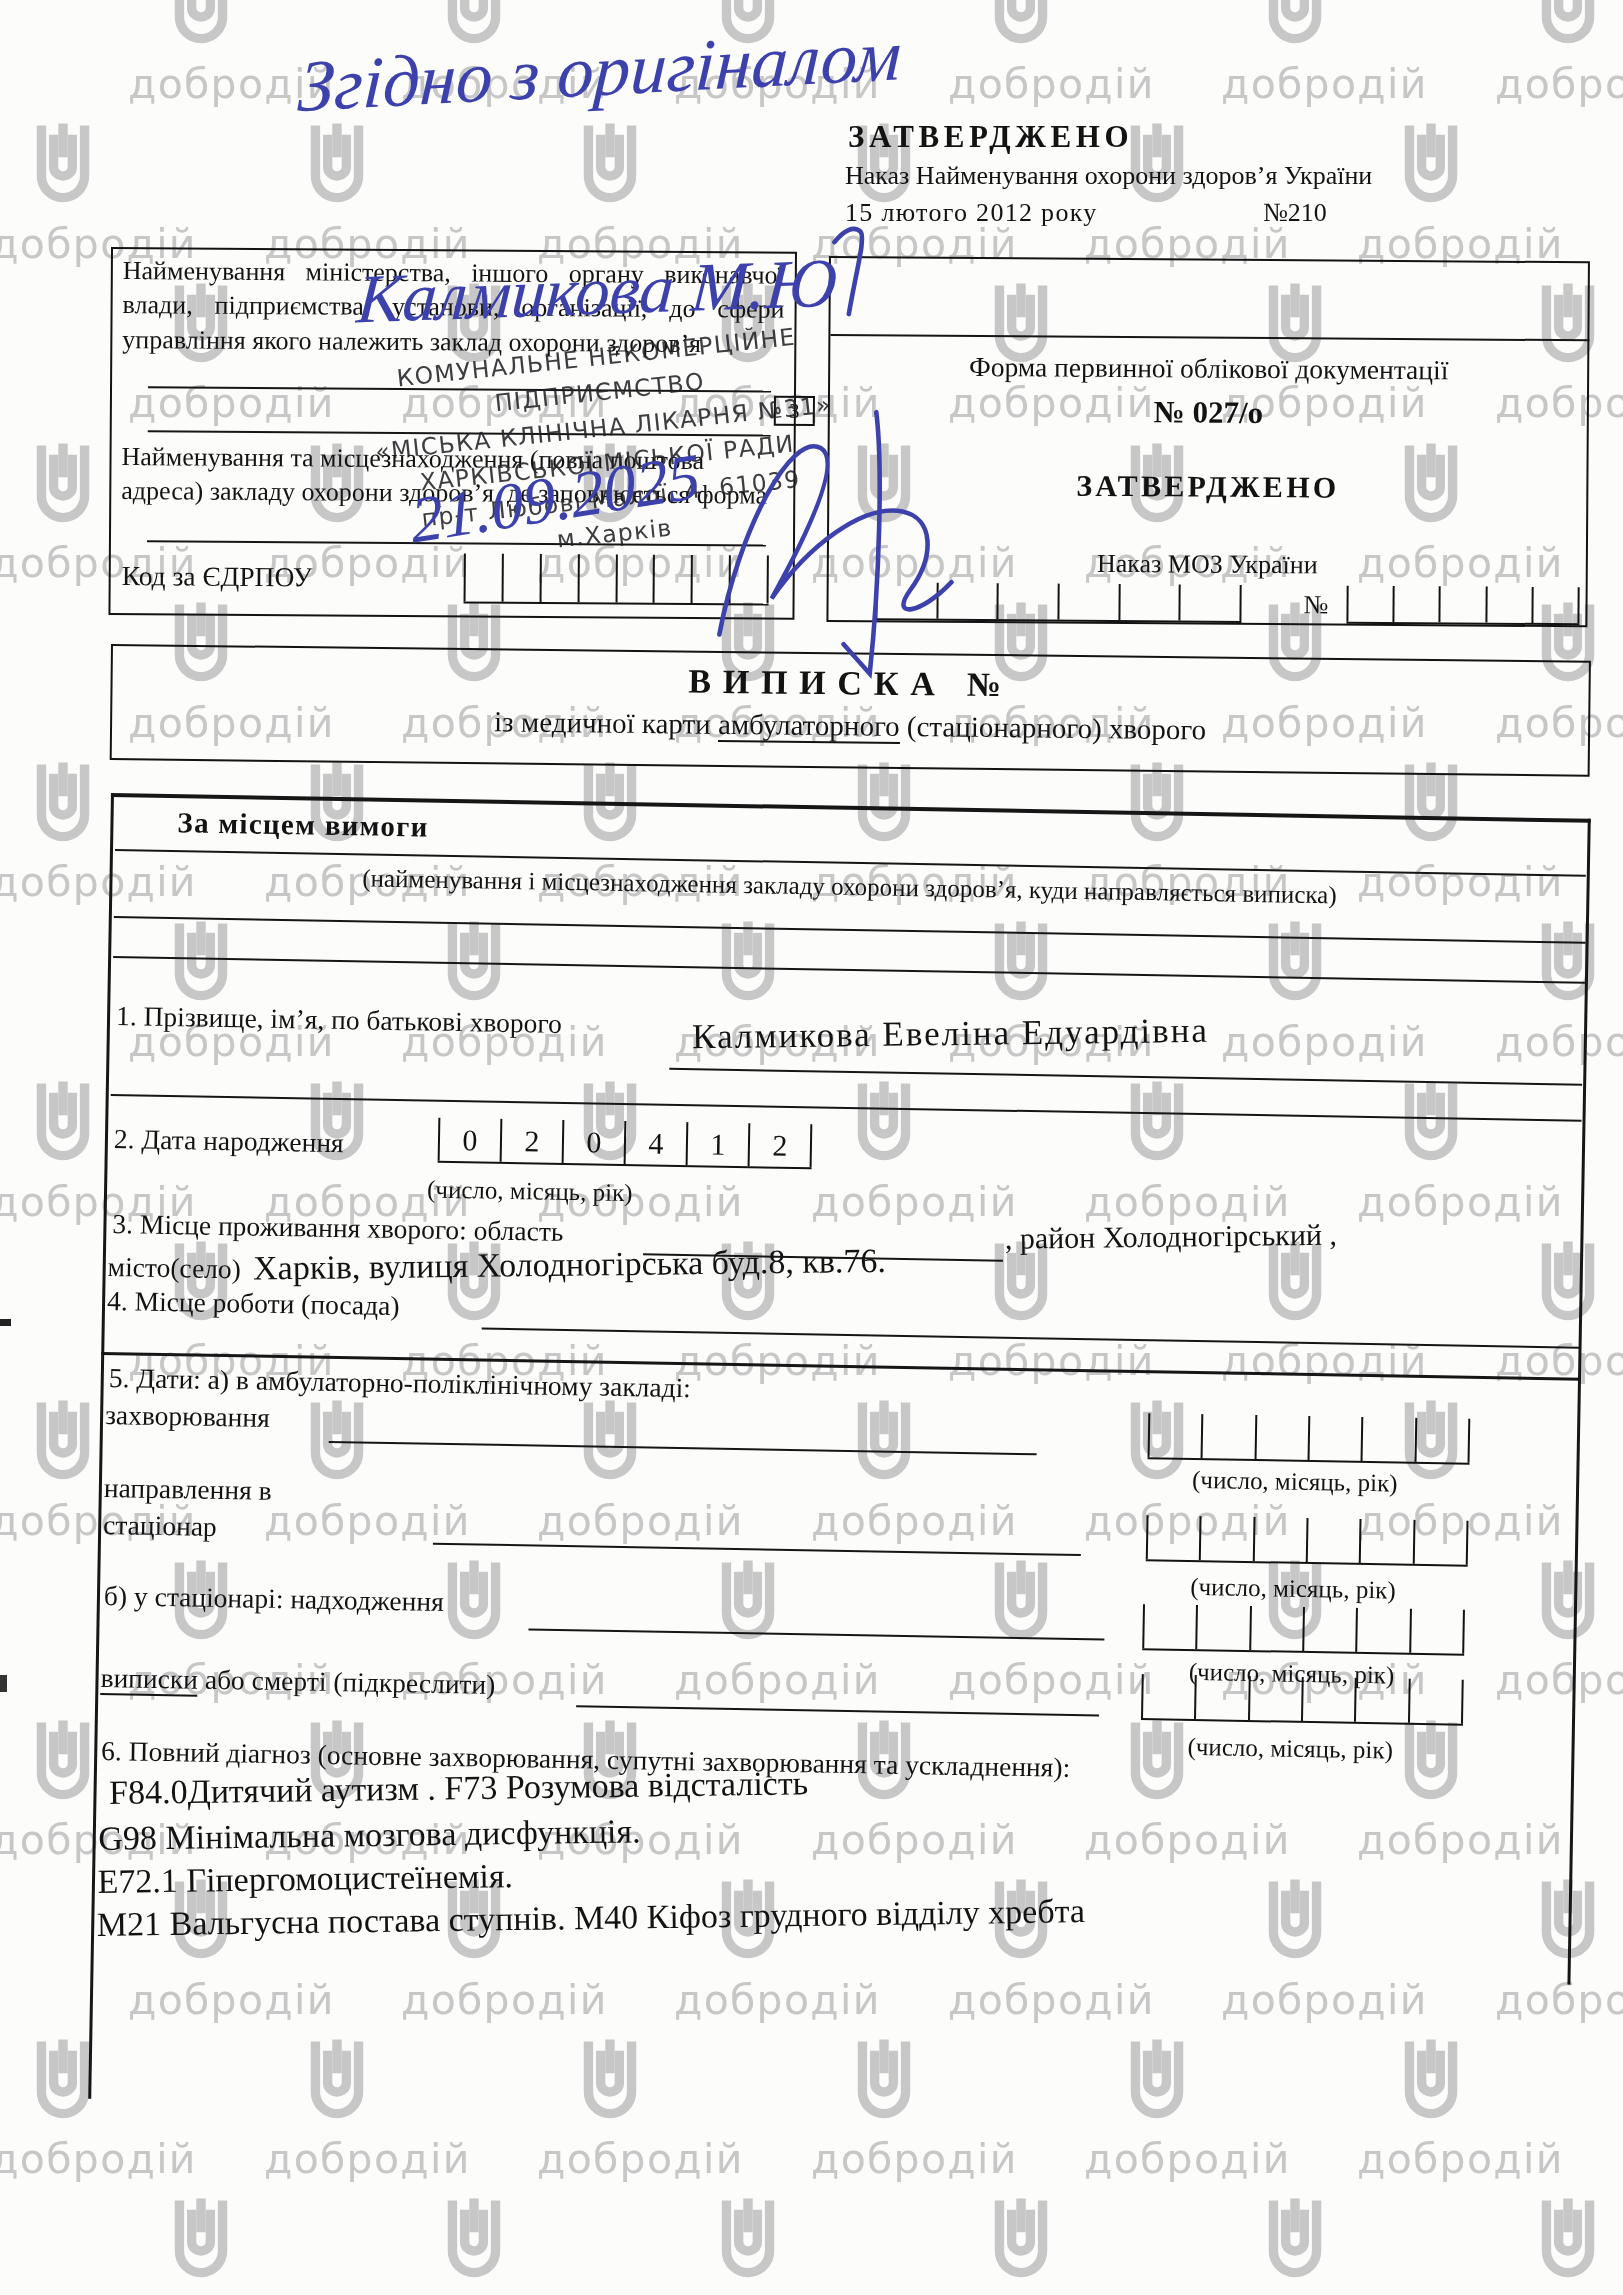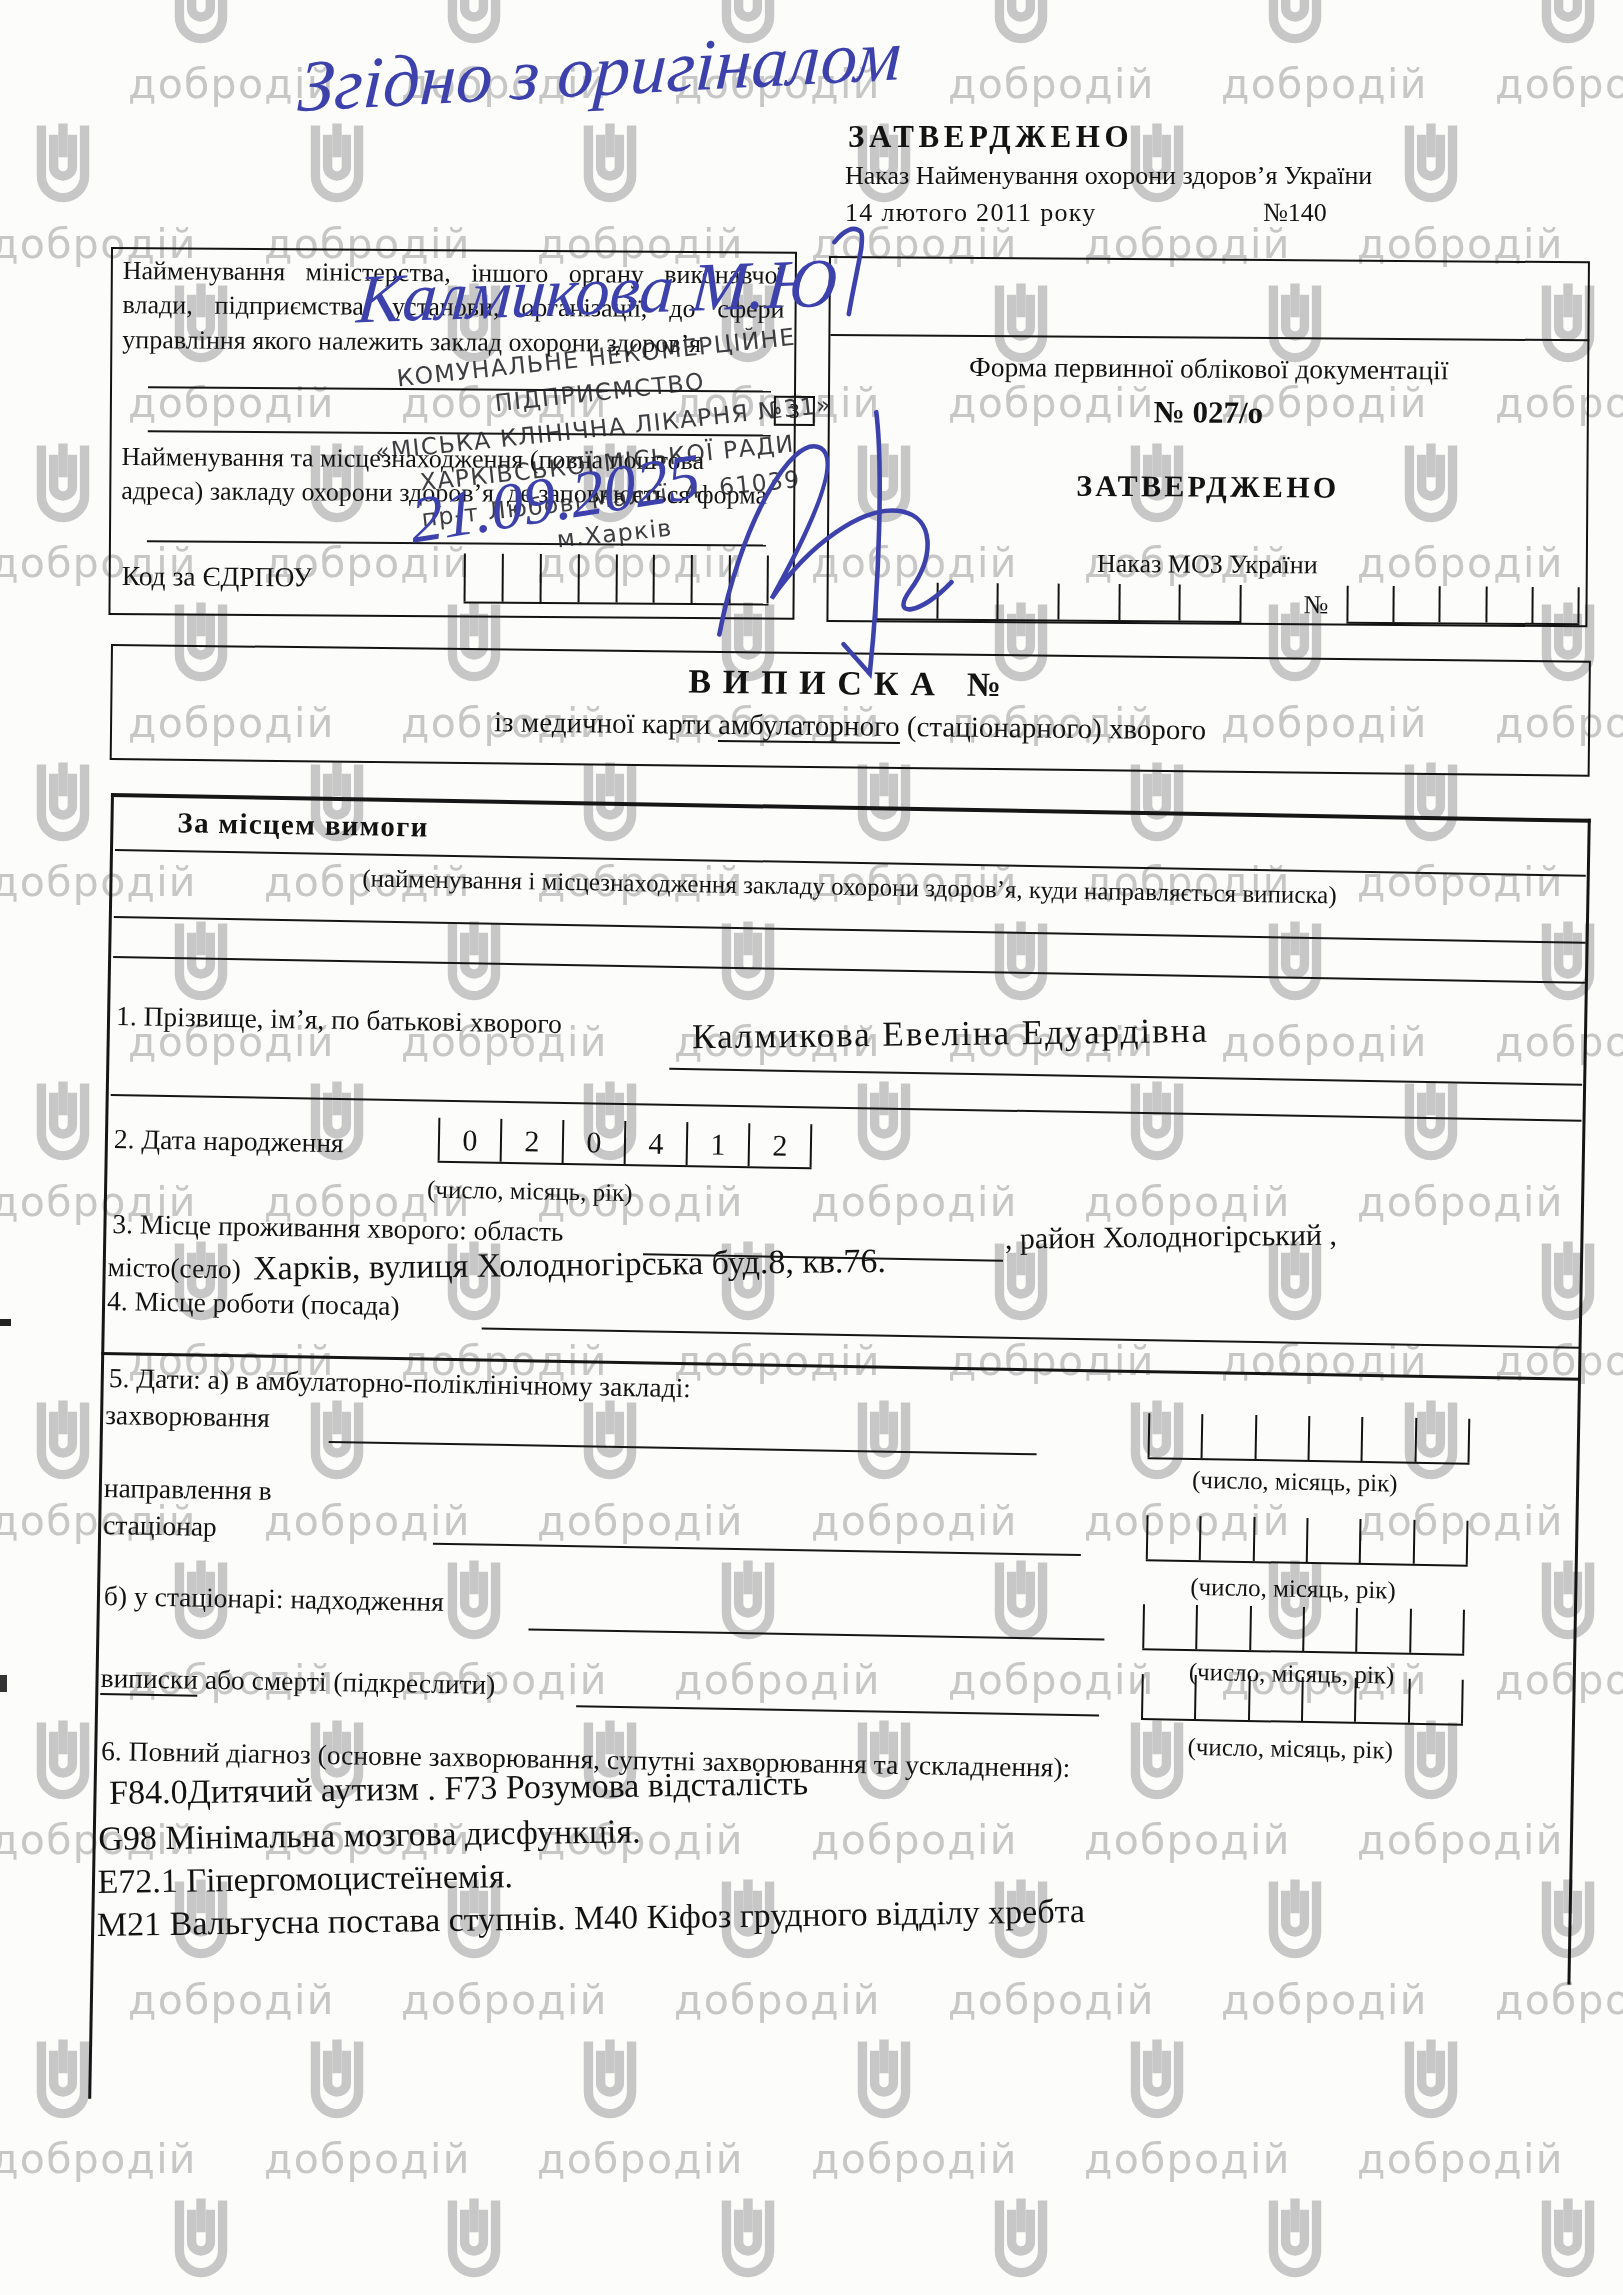--- a/index.html
+++ b/index.html
@@ -774,22 +774,22 @@
   <svg style="position:absolute;left:680px;top:216px;z-index:4;" width="301" height="510" viewBox="0 0 460 780">
     <g fill="none" stroke="#3c41ab" stroke-width="7" stroke-linecap="round">
       <path d="M236 40 C 250 22 266 14 276 24 C 284 34 268 90 258 150"></path>
       <path d="M60 640 C 90 480 170 330 215 355 C 255 378 165 540 140 585 C 195 505 280 440 340 452 C 388 462 390 520 352 572 C 320 616 368 610 415 560"></path>
       <path d="M300 300 C 310 380 305 560 290 700 L 250 655"></path>
     </g>
   </svg>
 
   <div class="t" style="left:848px;top:119px;font-size:31px;font-weight:bold;letter-spacing:4.6px;">ЗАТВЕРДЖЕНО</div>
   <div class="t" style="left:845px;top:161px;font-size:26px;">Наказ Найменування охорони здоров’я України</div>
-  <div class="t" style="left:845px;top:198px;font-size:26px;letter-spacing:1.3px;">14 лютого 2011 року</div>
-  <div class="t" style="left:1263px;top:198px;font-size:26px;">№140</div>
+  <div class="t" style="left:845px;top:198px;font-size:26px;letter-spacing:1.3px;">15 лютого 2012 року</div>
+  <div class="t" style="left:1263px;top:198px;font-size:26px;">№210</div>
 
   <div id="top-boxes">
 
     <div class="box" style="left:111px;top:247px;width:686px;height:368px;"></div>
     <div class="t" style="left:123px;top:254px;width:662px;font-size:26px;line-height:1.32;white-space:normal;text-align:justify;">Найменування міністерства, іншого органу виконавчої влади, підприємства, установи, організації, до сфери управління якого належить заклад охорони здоров’я</div>
     <div class="rule" style="left:149px;top:386px;width:623px;"></div>
     <div class="rule" style="left:149px;top:430px;width:623px;"></div>
     <div class="t" style="left:123px;top:440px;width:654px;font-size:26px;line-height:1.3;white-space:normal;">Найменування та місцезнаходження (повна поштова адреса) закладу охорони здоров’я, де заповнюється форма</div>
     <div class="rule" style="left:149px;top:540px;width:619px;"></div>
     <div class="t lbl" style="left:124px;top:560px;">Код за ЄДРПОУ</div>

